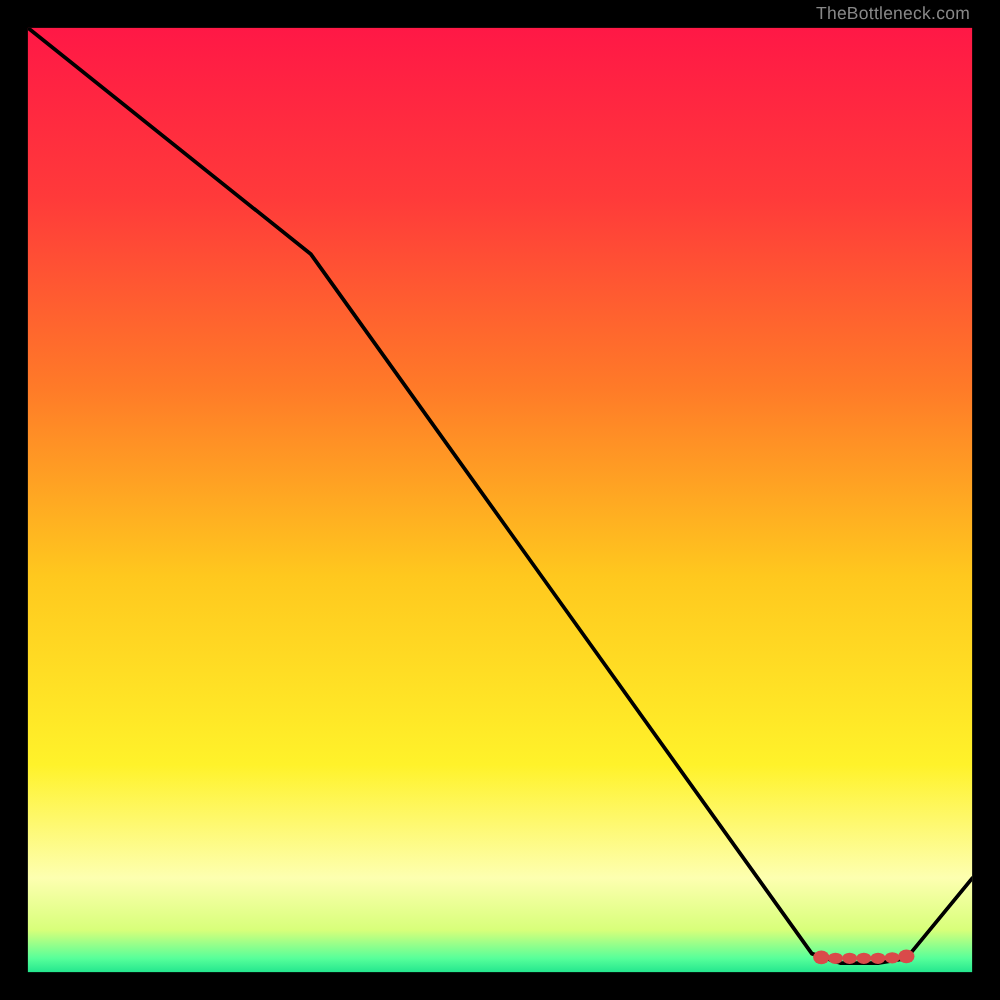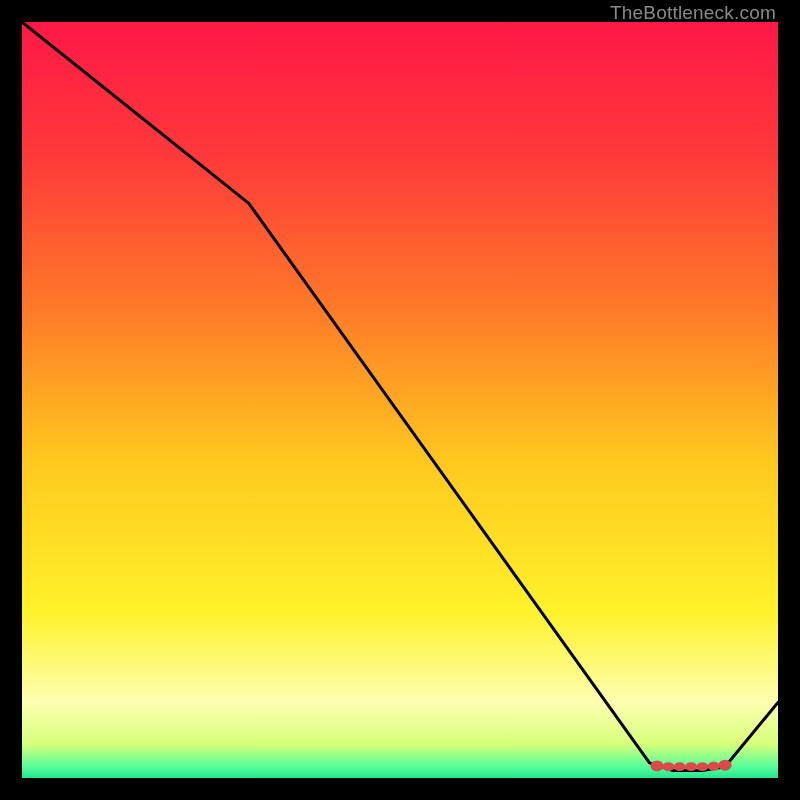--- a/index.html
+++ b/index.html
@@ -17,21 +17,21 @@
     top: 22px;
     width: 756px;
     height: 756px;
     overflow: hidden;
   }
   .watermark {
     position: absolute;
     top: 2px;
     right: 24px;
     color: #888;
-    font-size: 19px;
+    font-size: 14px;
     font-weight: 400;
     letter-spacing: 0.2px;
   }
   svg {
     display: block;
   }
 </style>
 </head>
 <body>
 

